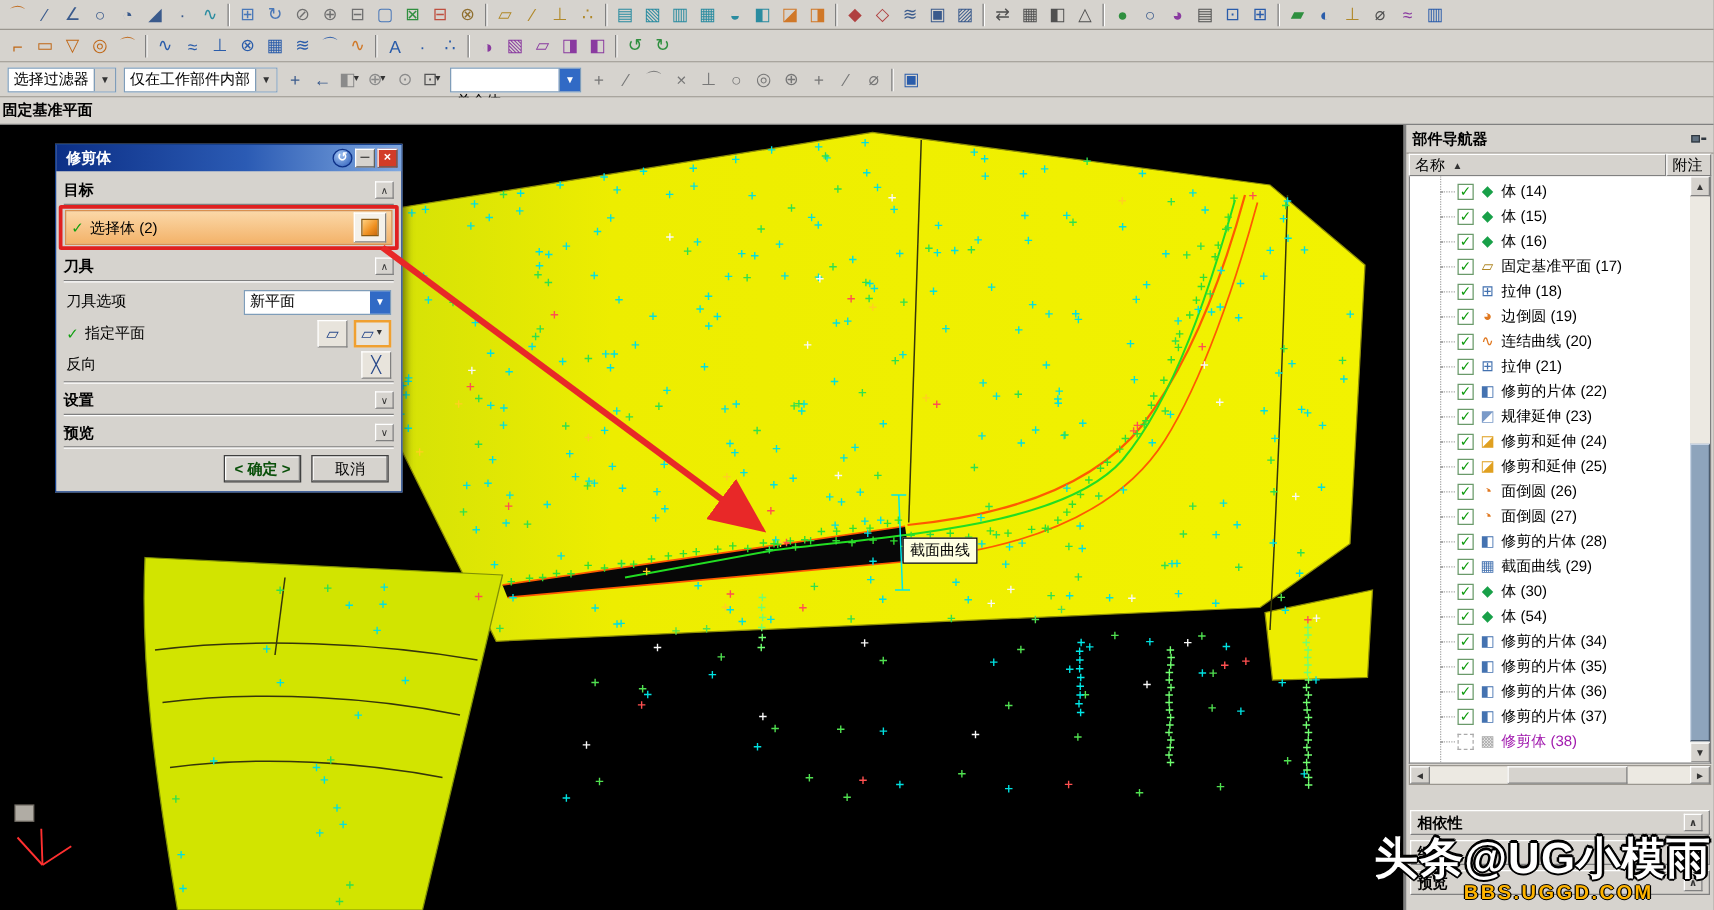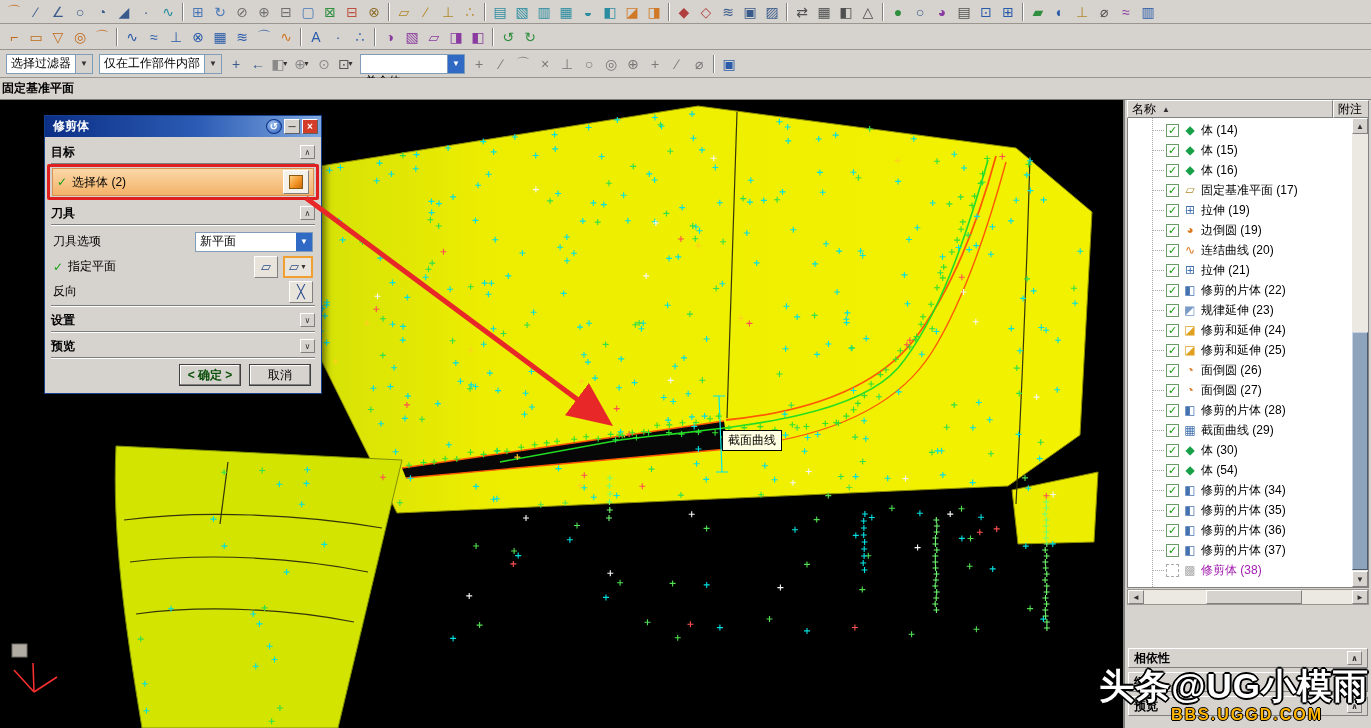--- a/index.html
+++ b/index.html
@@ -1080,20 +1080,27 @@
     </div>
     <div class="groove"></div>
     <div class="btn-row">
       <button class="dlg-button ok">&lt; 确定 &gt;</button>
       <button class="dlg-button">取消</button>
     </div>
   </div>
 </div>
 
 <div id="navigator">
+  <div class="nav-title">
+    <span>部件导航器</span>
+    <span class="pin">
+        <span class="pin-head"></span>
+        <span class="pin-stem"></span>
+      </span>
+  </div>
   <div class="nav-cols">
     <div class="nav-col name">
       <span>名称</span>
       <span class="sort-arrow">▲</span>
     </div>
     <div class="nav-col note">
       <span>附注</span>
     </div>
   </div>
   <div id="navtree">
@@ -1115,21 +1122,21 @@
           <span class="nlabel">体 (16)</span>
         </div>
         <div class="nav-row">
           <span class="cbx">✓</span>
           <span class="nicon" style="color: rgb(176, 136, 40);">▱</span>
           <span class="nlabel">固定基准平面 (17)</span>
         </div>
         <div class="nav-row">
           <span class="cbx">✓</span>
           <span class="nicon" style="color: rgb(68, 114, 176);">⊞</span>
-          <span class="nlabel">拉伸 (19)</span>
+          <span class="nlabel">拉伸 (18)</span>
         </div>
         <div class="nav-row">
           <span class="cbx">✓</span>
           <span class="nicon" style="color: rgb(224, 120, 32);">◕</span>
           <span class="nlabel">边倒圆 (19)</span>
         </div>
         <div class="nav-row">
           <span class="cbx">✓</span>
           <span class="nicon" style="color: rgb(224, 120, 32);">∿</span>
           <span class="nlabel">连结曲线 (20)</span>

